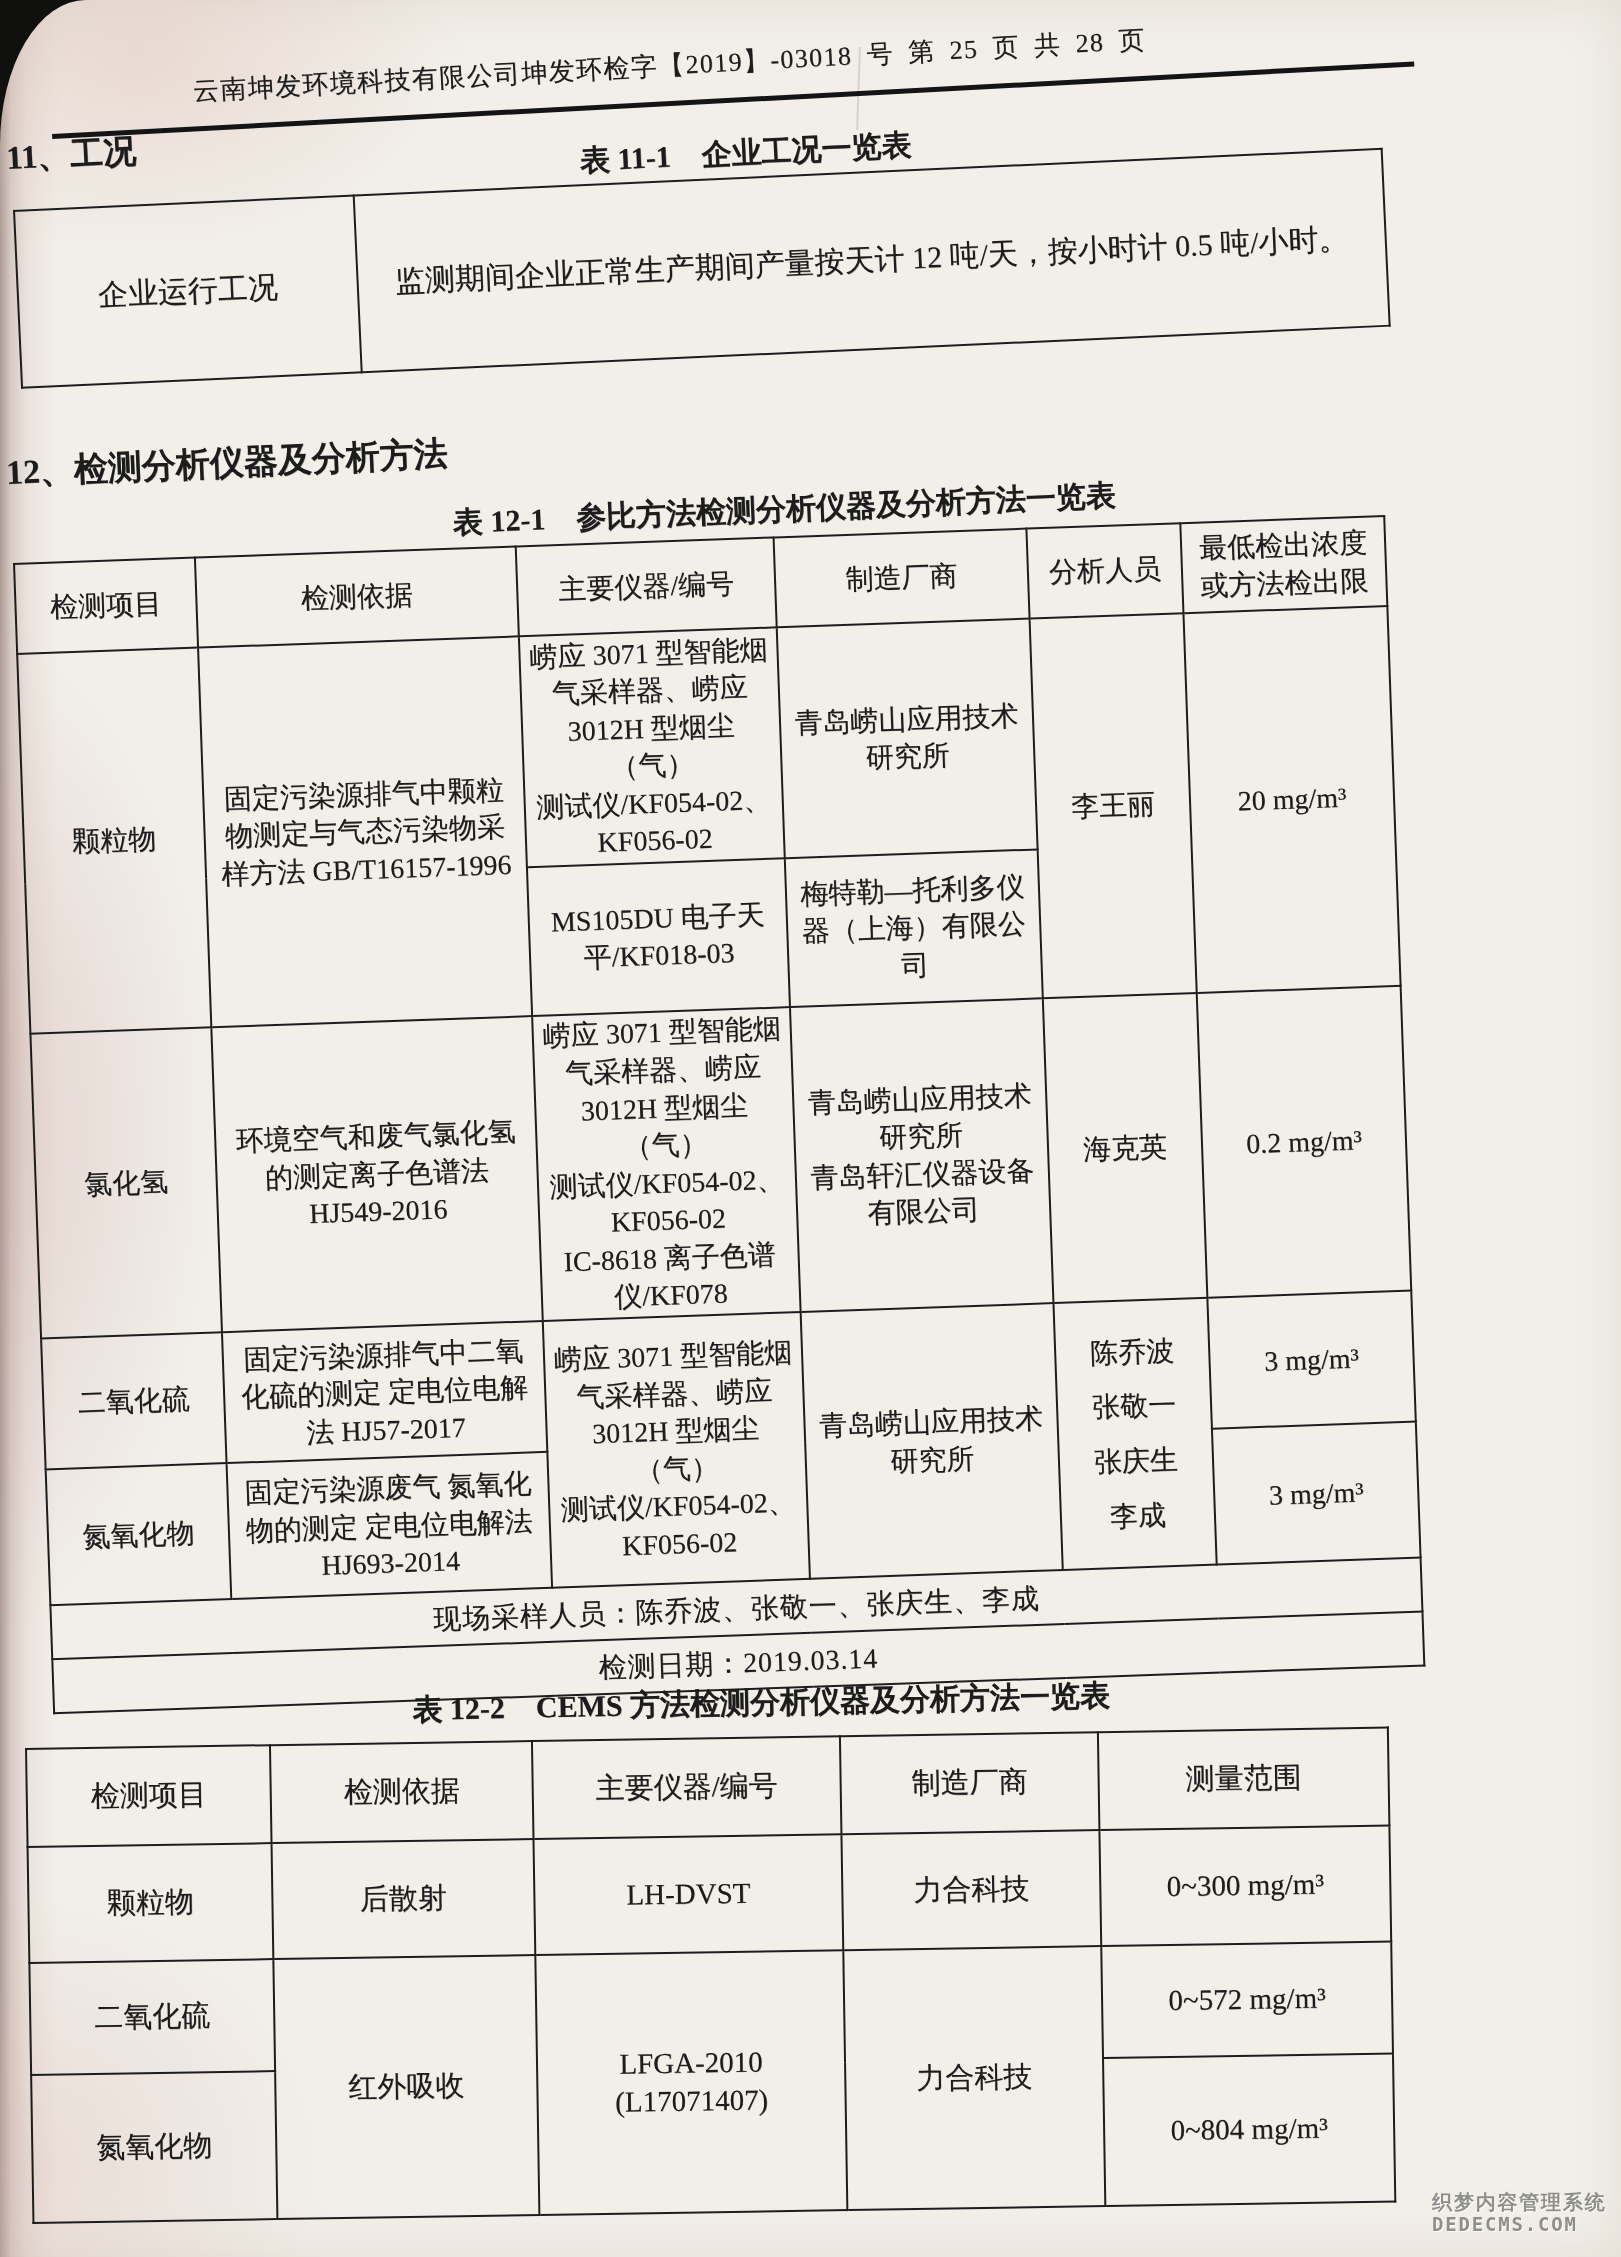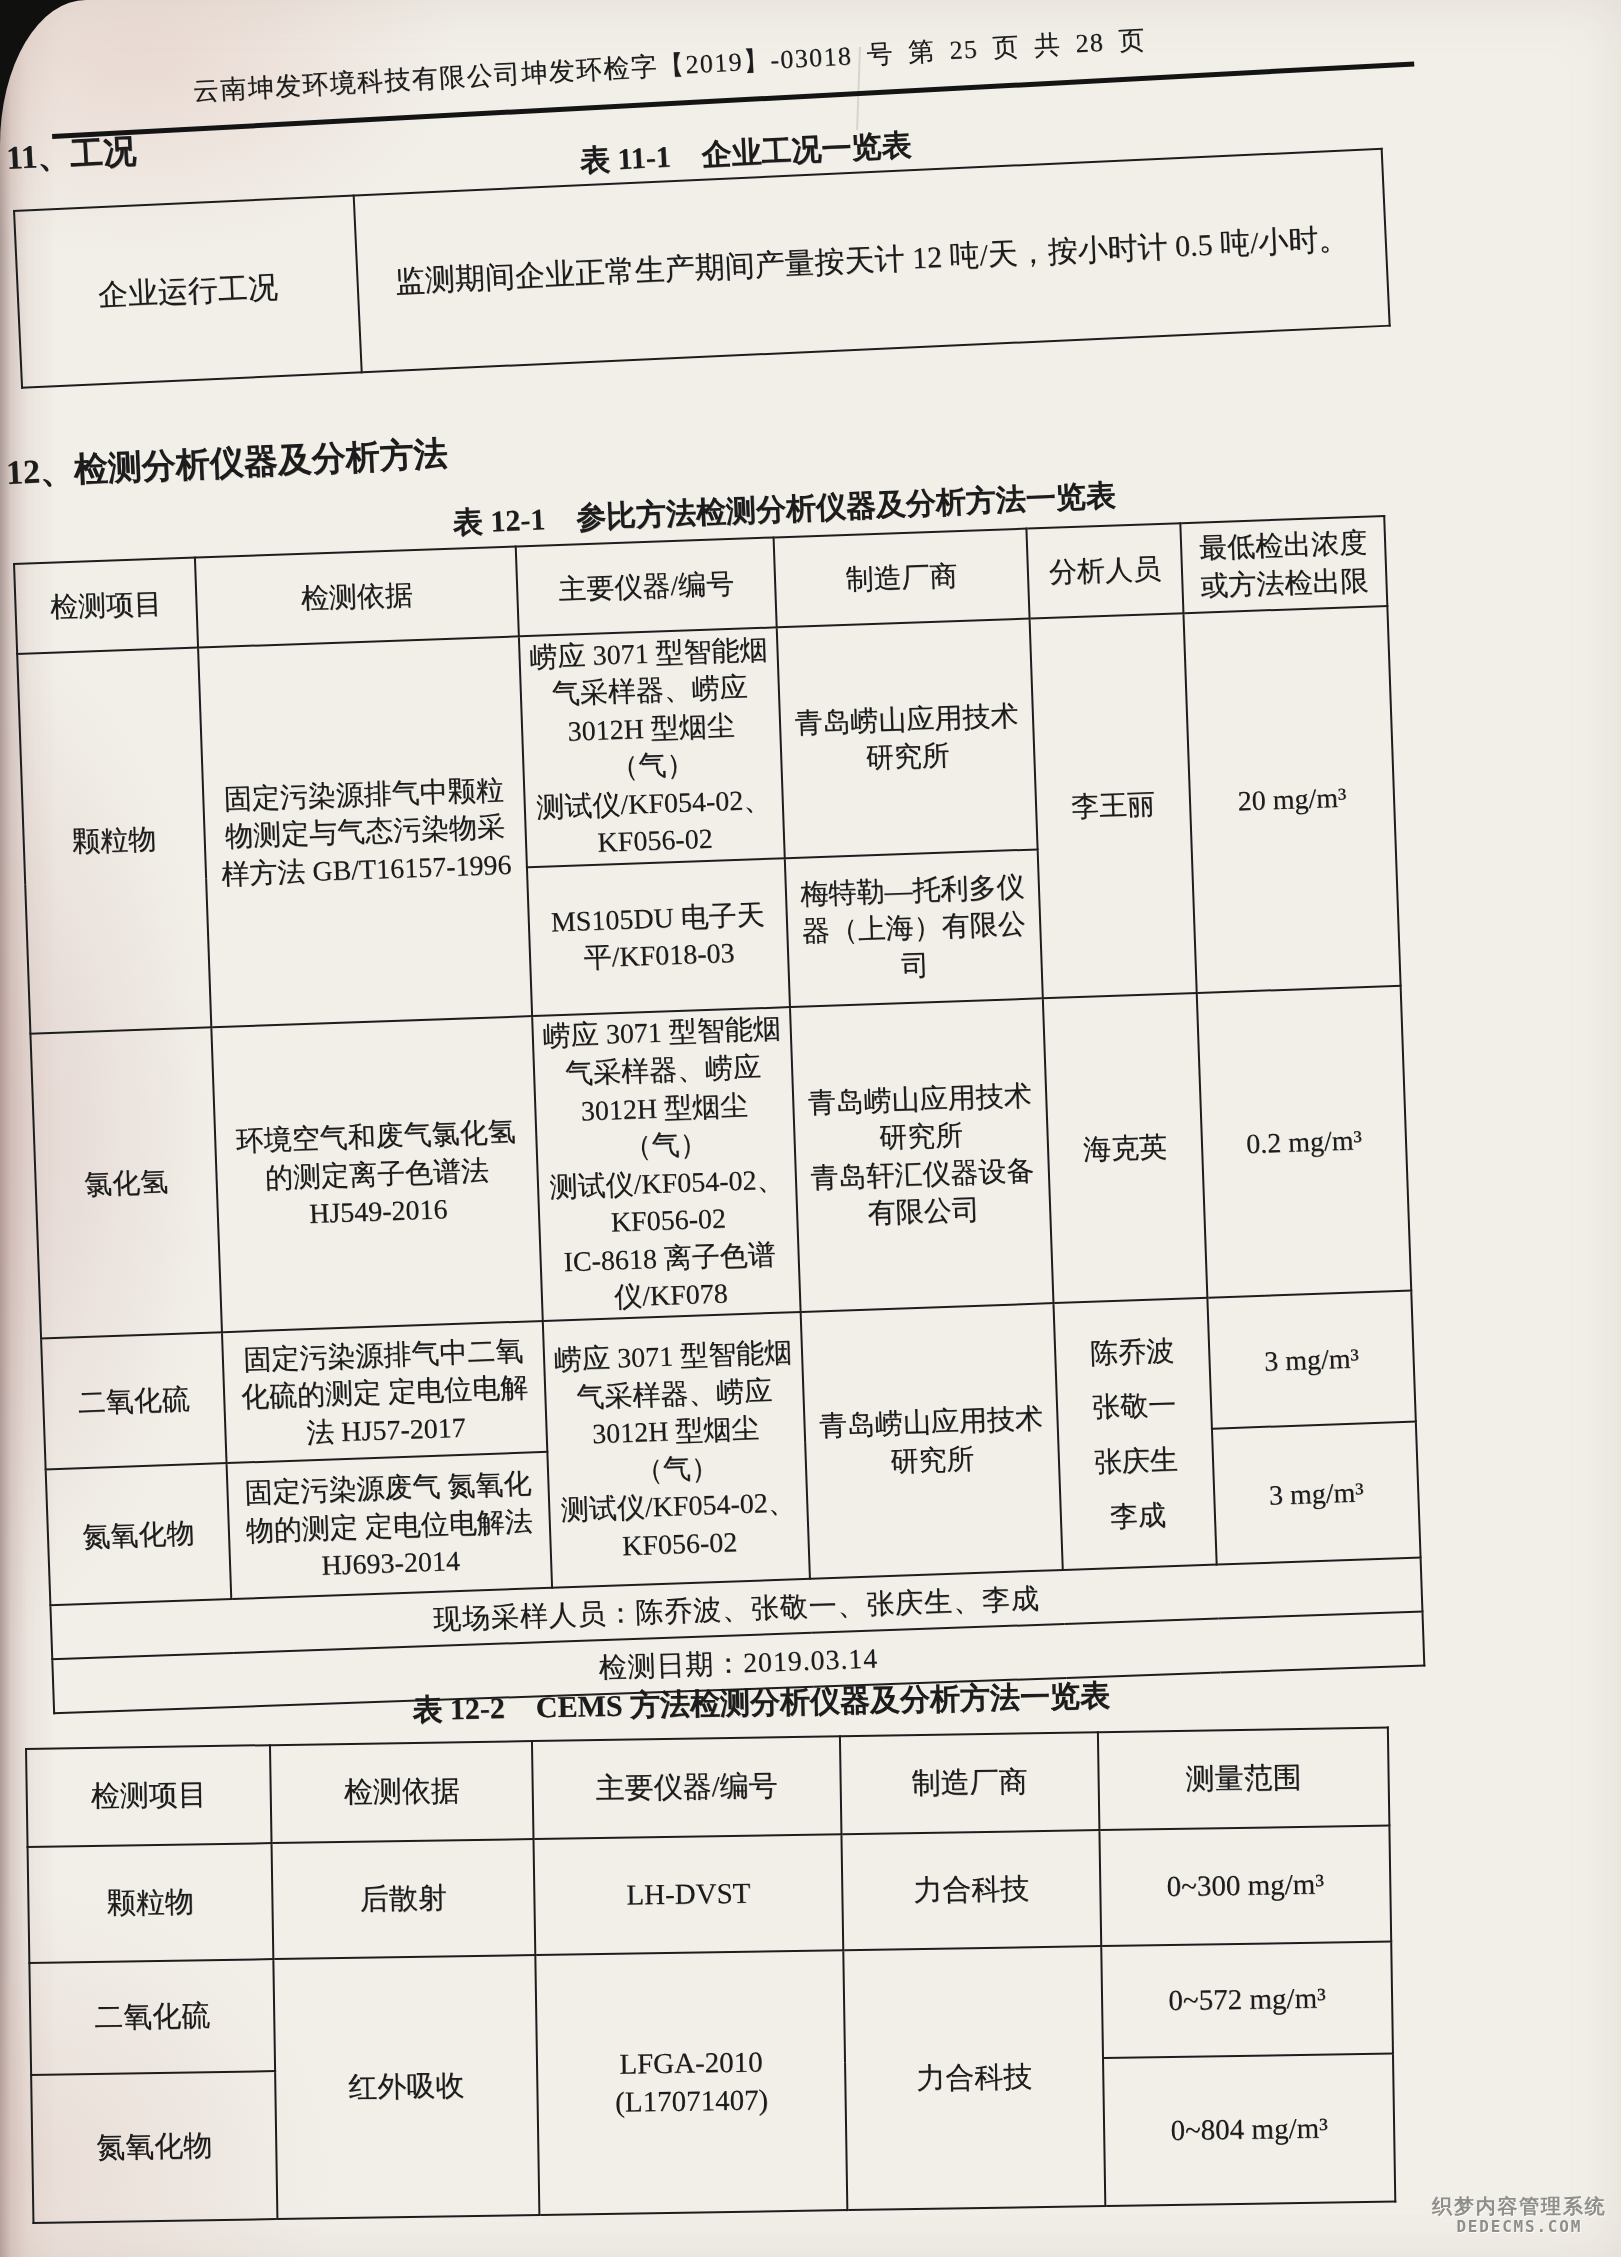--- a/index.html
+++ b/index.html
@@ -51,27 +51,27 @@
   .t121 td, .t121 th { font-size:28px; line-height:1.34; }
   .t121 { border:2.7px solid #141414; }
   .t122 td, .t122 th { font-size:29px; line-height:1.3; }
   .t122 { border:2.7px solid #141414; }
   .loose { line-height:1.95 !important; }
   .footrow { font-size:29px; letter-spacing:0.9px; }
 
   .crease { left:859px; top:47px; width:1.8px; height:83px; background:rgba(125,112,100,0.22); transform:rotate(2deg); }
 
   .watermark {
-    position:absolute; right:14.5px; bottom:22px; text-align:center;
+    position:absolute; right:14.5px; bottom:22px; text-align:left;
     font-family:"DejaVu Sans Mono",monospace; font-weight:700;
     color:#8e8e8a; text-shadow:0.9px 0.9px 0 rgba(255,255,255,0.85);
     line-height:1.15; letter-spacing:1.8px;
   }
   .watermark .l1 { font-size:20px; }
-  .watermark .l2 { font-size:16px; }
+  .watermark .l2 { font-size:19px; }
 </style>
 </head>
 <body>
 
 <div class="paper"></div>
 <div class="abs crease"></div>
 
 <div class="abs doc-header ink">云南坤发环境科技有限公司坤发环检字【2019】-03018 号 第 25 页 共 28 页</div>
 <div class="abs header-rule"></div>
 

